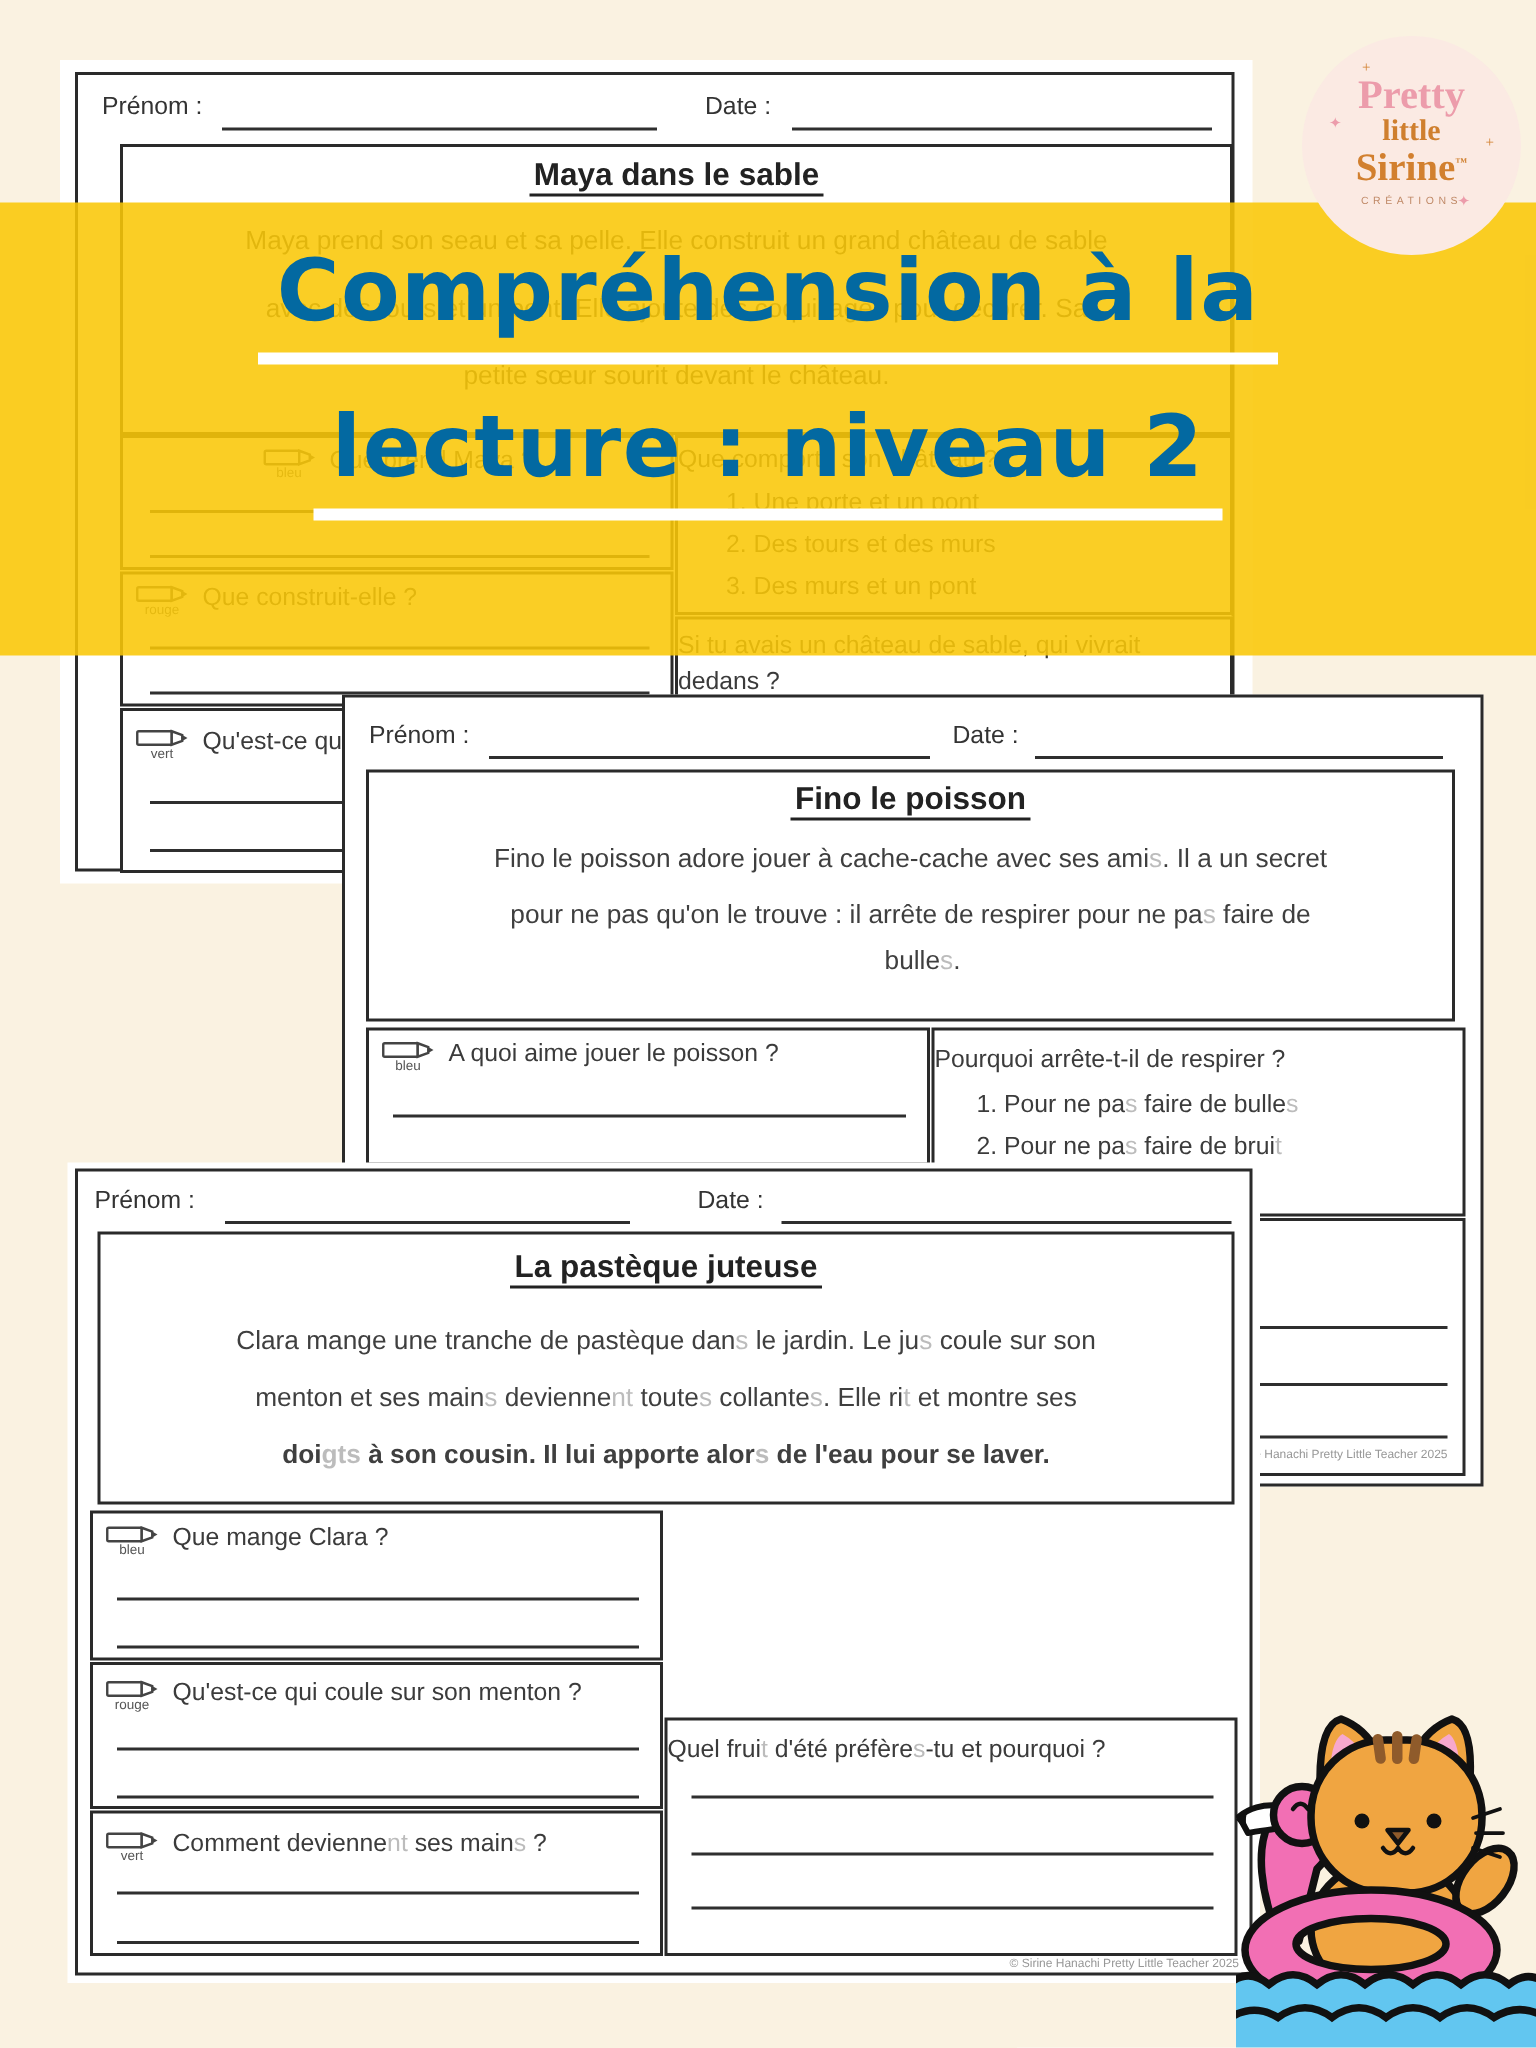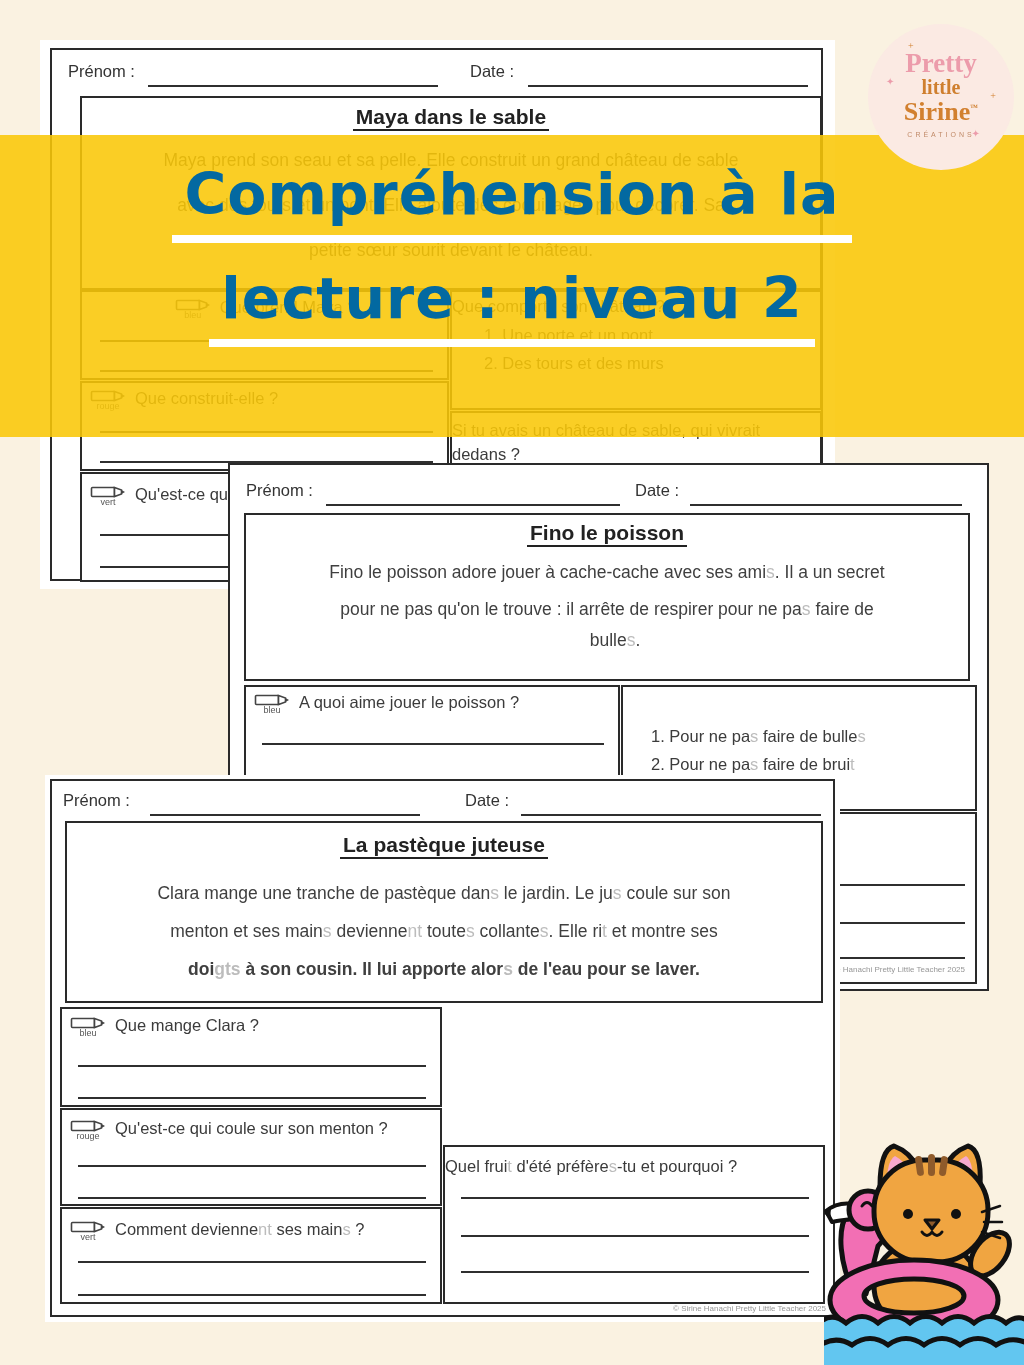--- a/index.html
+++ b/index.html
@@ -111,20 +111,21 @@
       </div>
       <div class="aline" style="left:18px;top:60px;right:14px;"></div>
       <div class="aline" style="left:18px;top:92px;right:14px;"></div>
     </div>
 
     <div class="cell" style="left:410px;top:250px;width:368px;height:116px;">
       <div class="centerq" style="left:0;right:0;top:5px;">Que comporte son château ?</div>
       <div class="opts" style="left:32px;top:34px;right:6px;">
         <div>1. Une porte et un pont</div>
         <div>2. Des tours et des murs</div>
+        <div>3. Des murs et un pont</div>
       </div>
     </div>
     <div class="cell" style="left:410px;top:371px;width:368px;height:167px;">
       <div class="centerq" style="left:0;right:0;top:8px;">Si tu avais un château de sable, qui vivrait</div>
       <div class="centerq" style="left:0;right:0;top:32px;">dedans ?</div>
       <div class="aline" style="left:20px;top:85px;right:16px;"></div>
       <div class="aline" style="left:20px;top:118px;right:16px;"></div>
       <div class="aline" style="left:20px;top:151px;right:16px;"></div>
     </div>
   </div>
@@ -167,20 +168,21 @@
               <path d="M31.5 5 L35 7 L31.5 9 Z" fill="#444"></path>
             </svg>
           <span class="cl">bleu</span>
         </span>
         <span class="q">A quoi aime jouer le poisson ?</span>
       </div>
       <div class="aline" style="left:16px;top:56px;right:14px;"></div>
     </div>
 
     <div class="cell" style="left:391px;top:220px;width:352px;height:122px;">
+      <div class="centerq" style="left:0;right:0;top:10px;">Pourquoi arrête-t-il de respirer ?</div>
       <div class="opts" style="left:28px;top:40px;right:6px;">
         <div><span>1. Pour ne pa</span><span class="silent">s</span><span> faire de bulle</span><span class="silent">s</span></div>
         <div><span>2. Pour ne pa</span><span class="silent">s</span><span> faire de brui</span><span class="silent">t</span></div>
       </div>
     </div>
 
     <div class="cell" style="left:391px;top:347px;width:352px;height:168px;">
       <div class="q" style="position:absolute;left:8px;top:8px;right:6px;">eur, où te</div>
       <div class="aline" style="left:12px;top:70px;right:10px;"></div>
       <div class="aline" style="left:12px;top:108px;right:10px;"></div>

